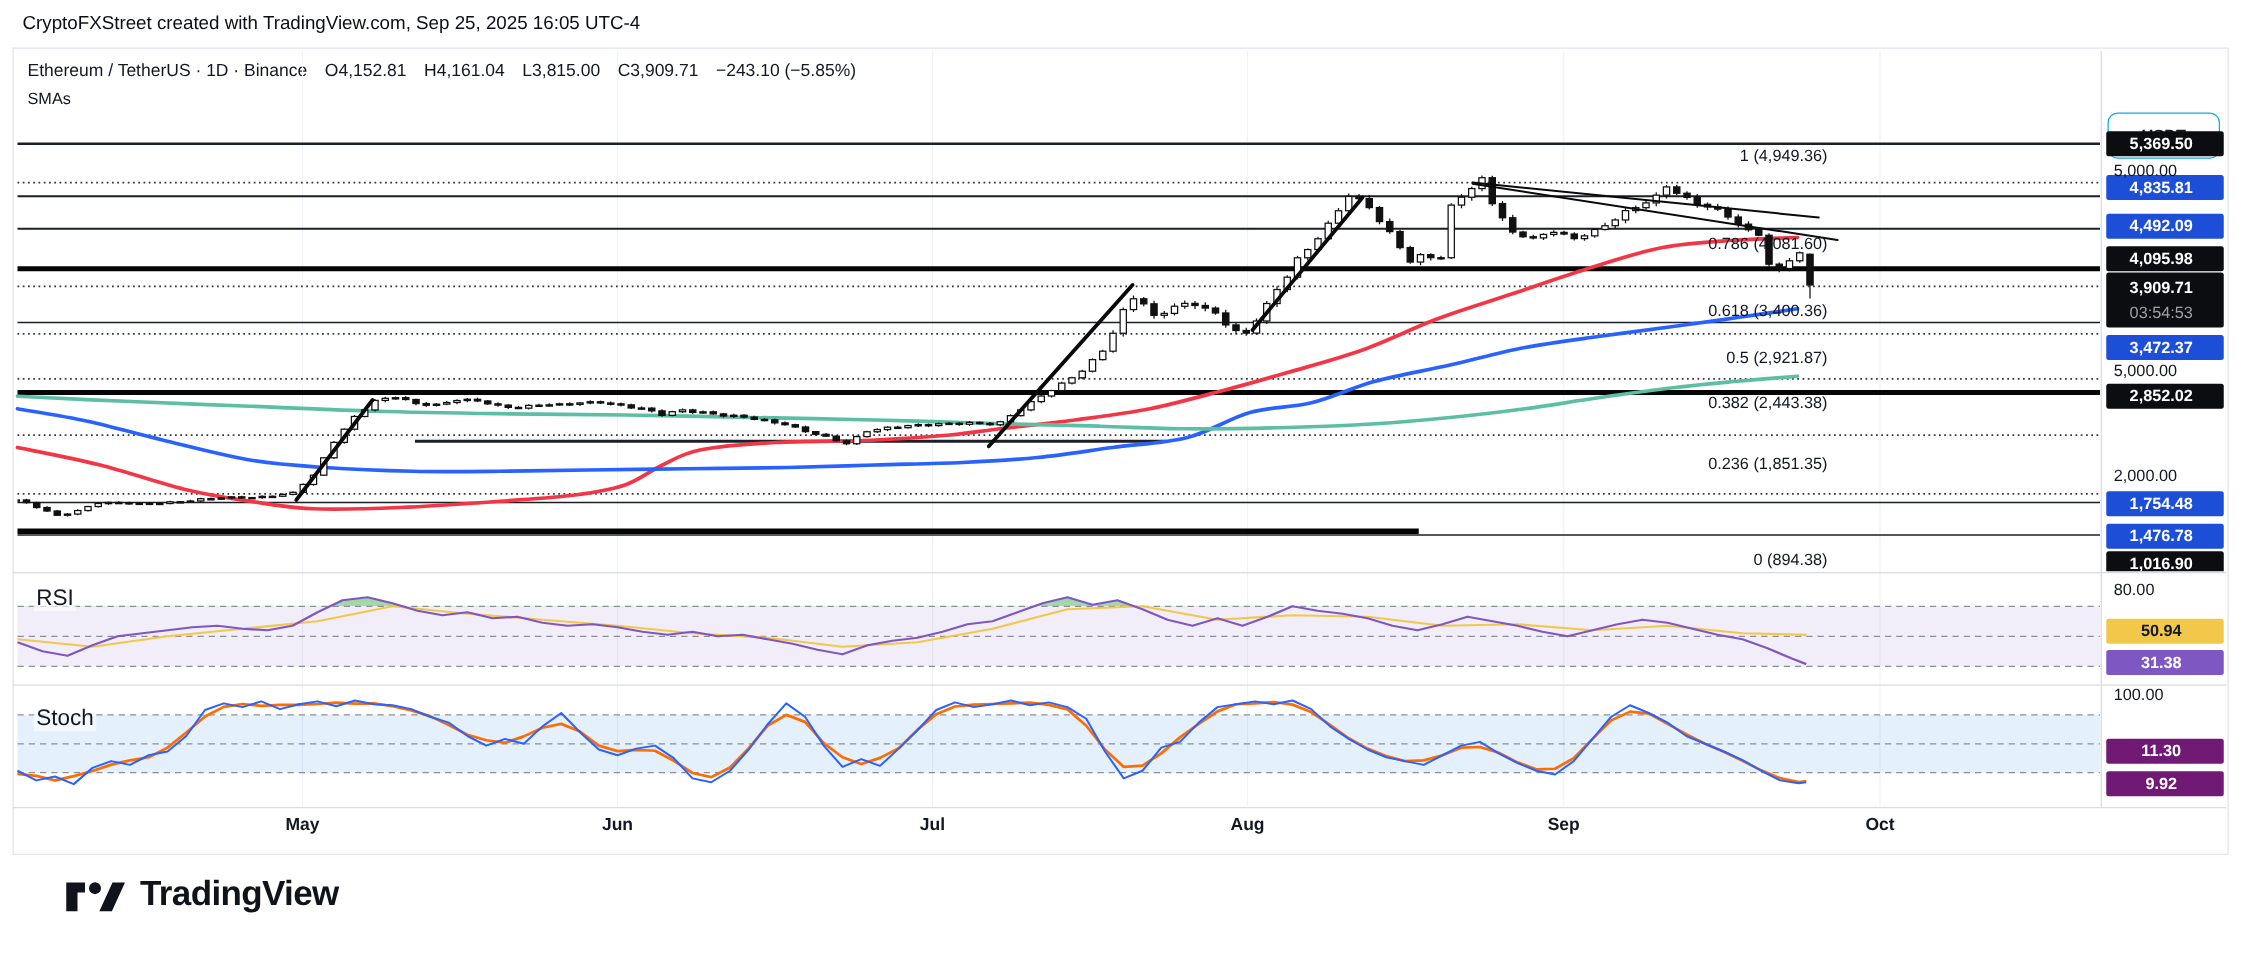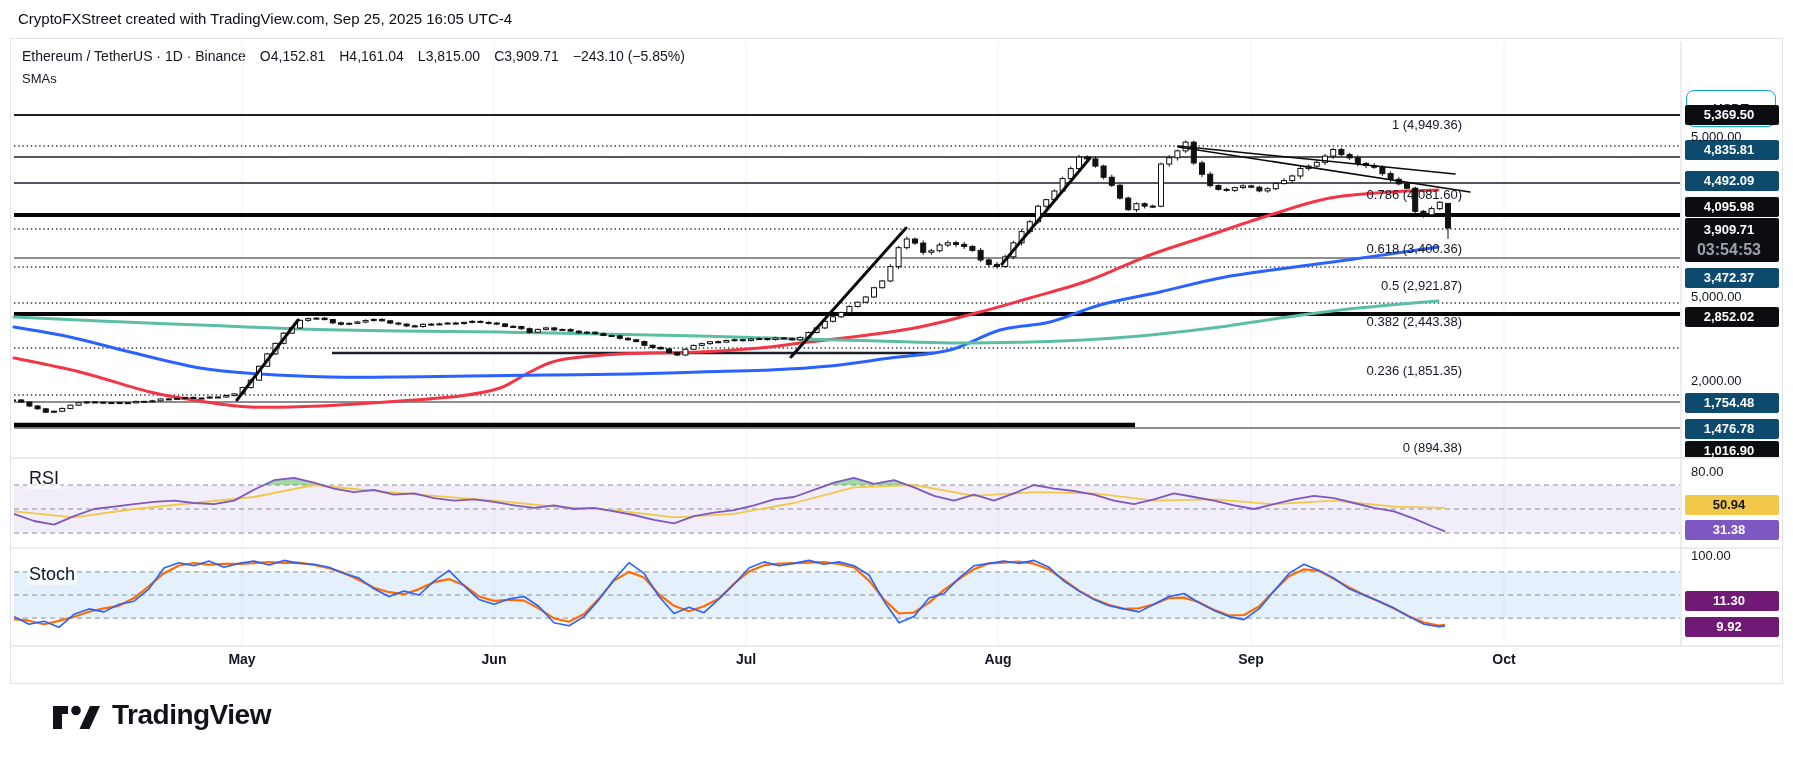--- a/index.html
+++ b/index.html
@@ -12,28 +12,28 @@
   #title-row .v{font-weight:400;}
   #smas-label{top:71px;left:22px;font-size:13px;}
   #usdt-btn{left:1686px;top:47px;width:90px;height:37px;border:1px solid #0ea5e9;border-radius:8px;
             background:#fff;font-size:13px;font-weight:600;color:#131722;display:flex;align-items:center;justify-content:center;cursor:pointer;margin-top:43px;}
   svg#plot{position:absolute;left:0;top:0;pointer-events:none;}
   #main-labels{left:0;top:40px;width:1793px;height:417px;overflow:hidden;pointer-events:none;}
   .fibl{position:absolute;left:1100px;width:362px;text-align:right;font-size:13px;font-weight:500;color:#131722;}
   .plabel{position:absolute;left:1685px;width:94px;height:20px;line-height:20px;font-size:13px;font-weight:600;
           text-align:center;padding-right:6px;box-sizing:border-box;border-radius:2px;}
   .pl-black{background:#0c0d10;color:#fff;}
-  .pl-gray{background:#0c4a6e;color:#fff;}
+  .pl-gray{background:#1d4ed8;color:#fff;}
   .pl-tick{background:transparent;color:#131722;font-weight:500;text-align:left;padding-left:6px;}
   .pl-yellow{background:#f2c84b;color:#131722;}
   .pl-purple{background:#7e57c2;color:#fff;}
   .pl-orange{background:#701a75;color:#fff;}
   .pl-blue{background:#701a75;color:#fff;}
   .pl-current{background:#0c0d10;color:#fff;height:44px;display:flex;flex-direction:column;justify-content:center;line-height:20px;}
-  .pl-current .cd{color:#9aa0aa;font-weight:700;font-size:16px;}
+  .pl-current .cd{color:#9aa0aa;font-weight:400;font-size:13px;}
   .pane-title{font-size:18px;font-weight:500;color:#131722;background:rgba(255,255,255,.6);padding:0 2px;}
   .month{position:absolute;width:70px;margin-left:-35px;text-align:center;top:651px;font-size:14px;font-weight:600;color:#131722;}
   #footer{left:52px;top:698px;display:flex;align-items:center;gap:12px;}
   #footer .brand{font-size:28px;font-weight:700;letter-spacing:-.5px;color:#10131a;}
 </style>
 </head>
 <body>
 
 <div id="headline" class="abs">CryptoFXStreet created with TradingView.com, Sep 25, 2025 16:05 UTC-4</div>
 

